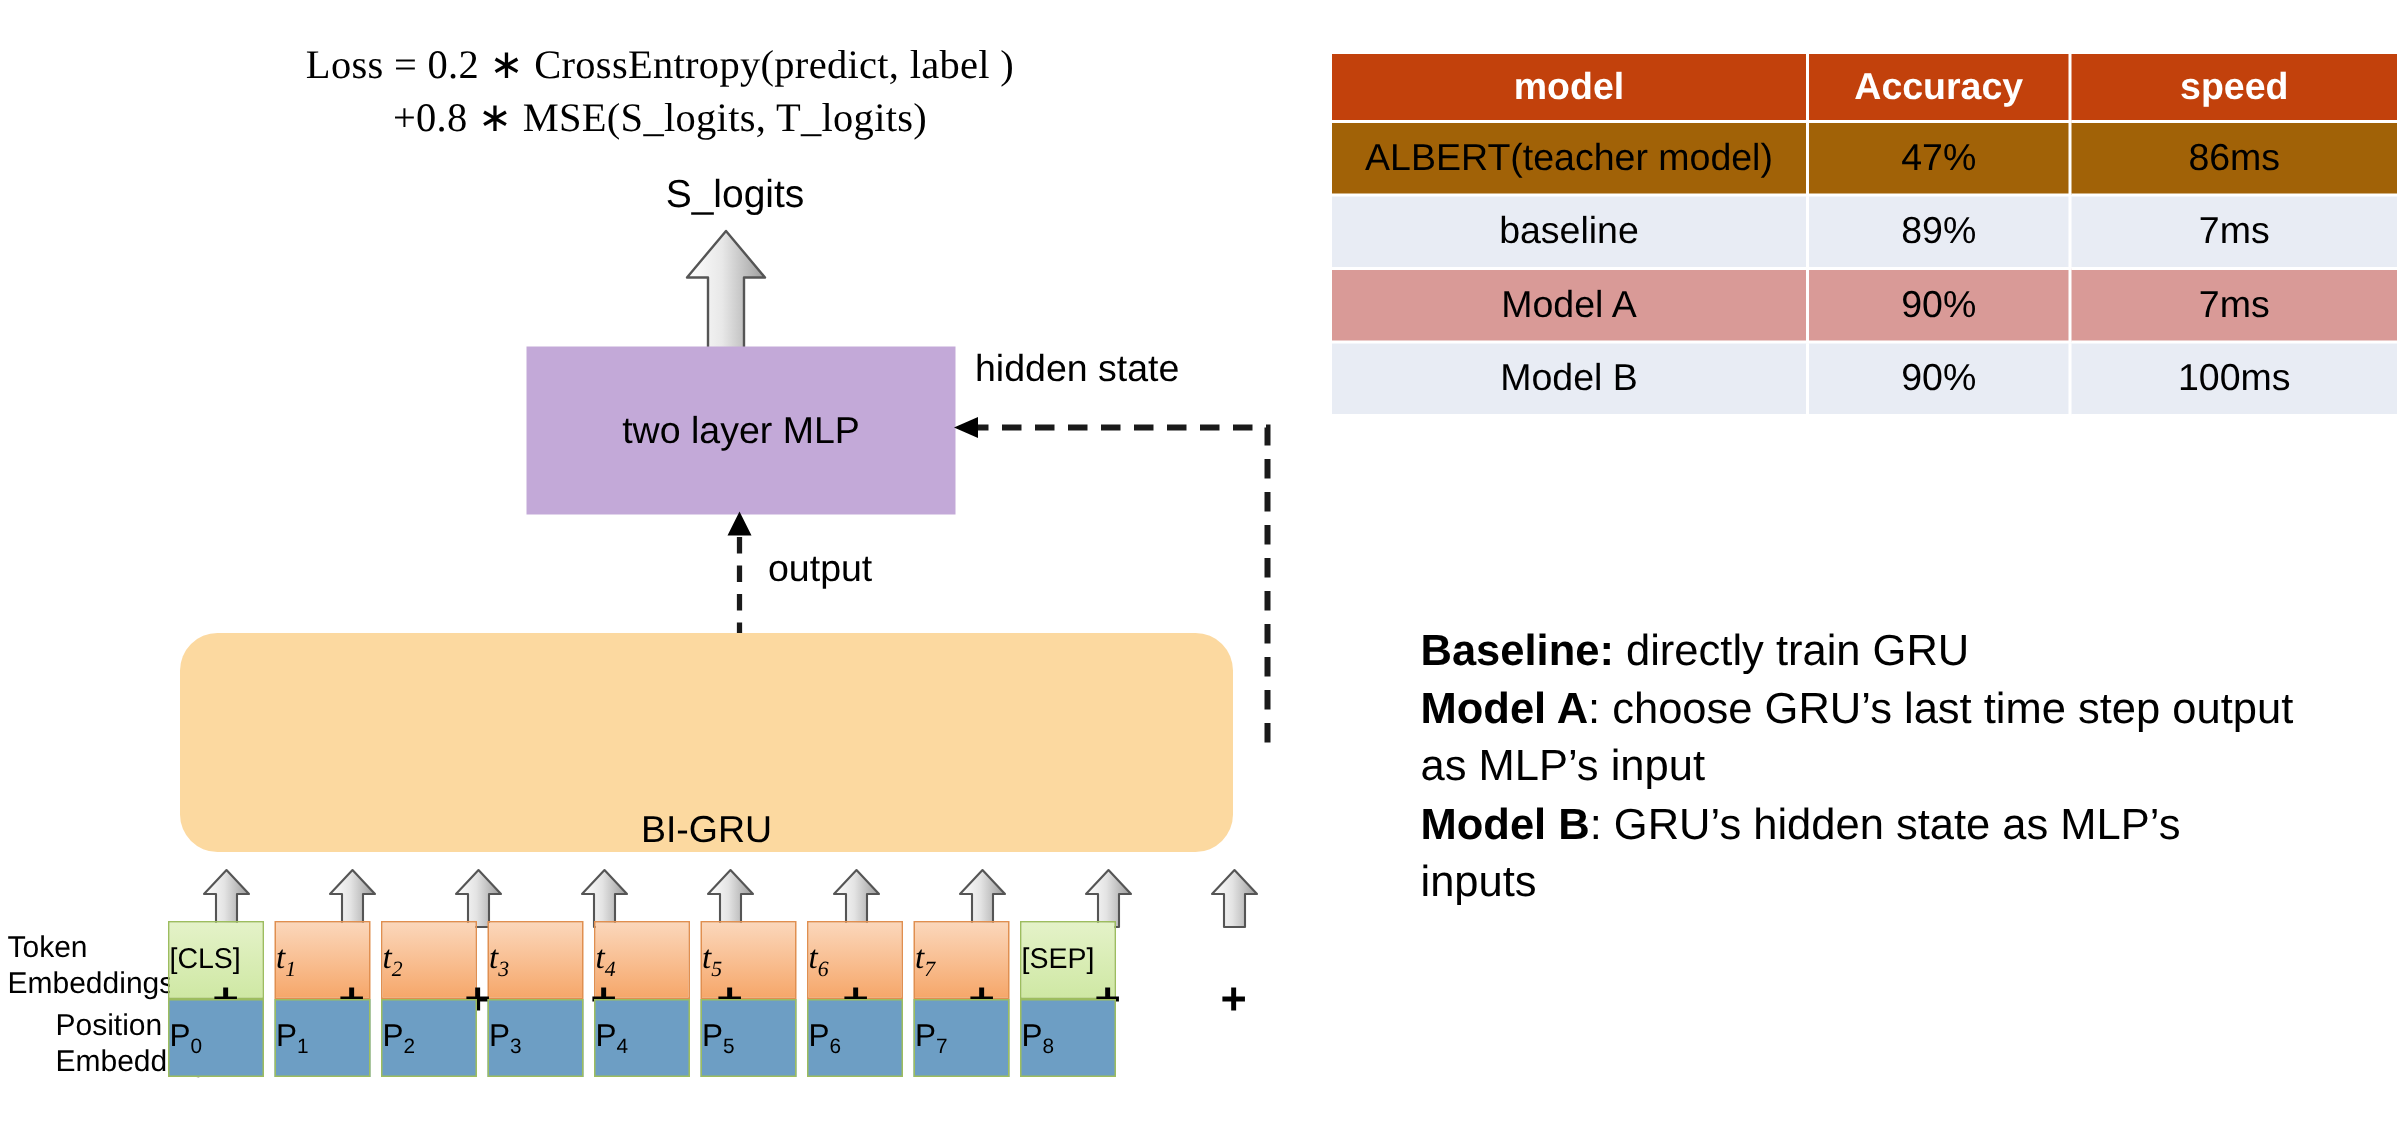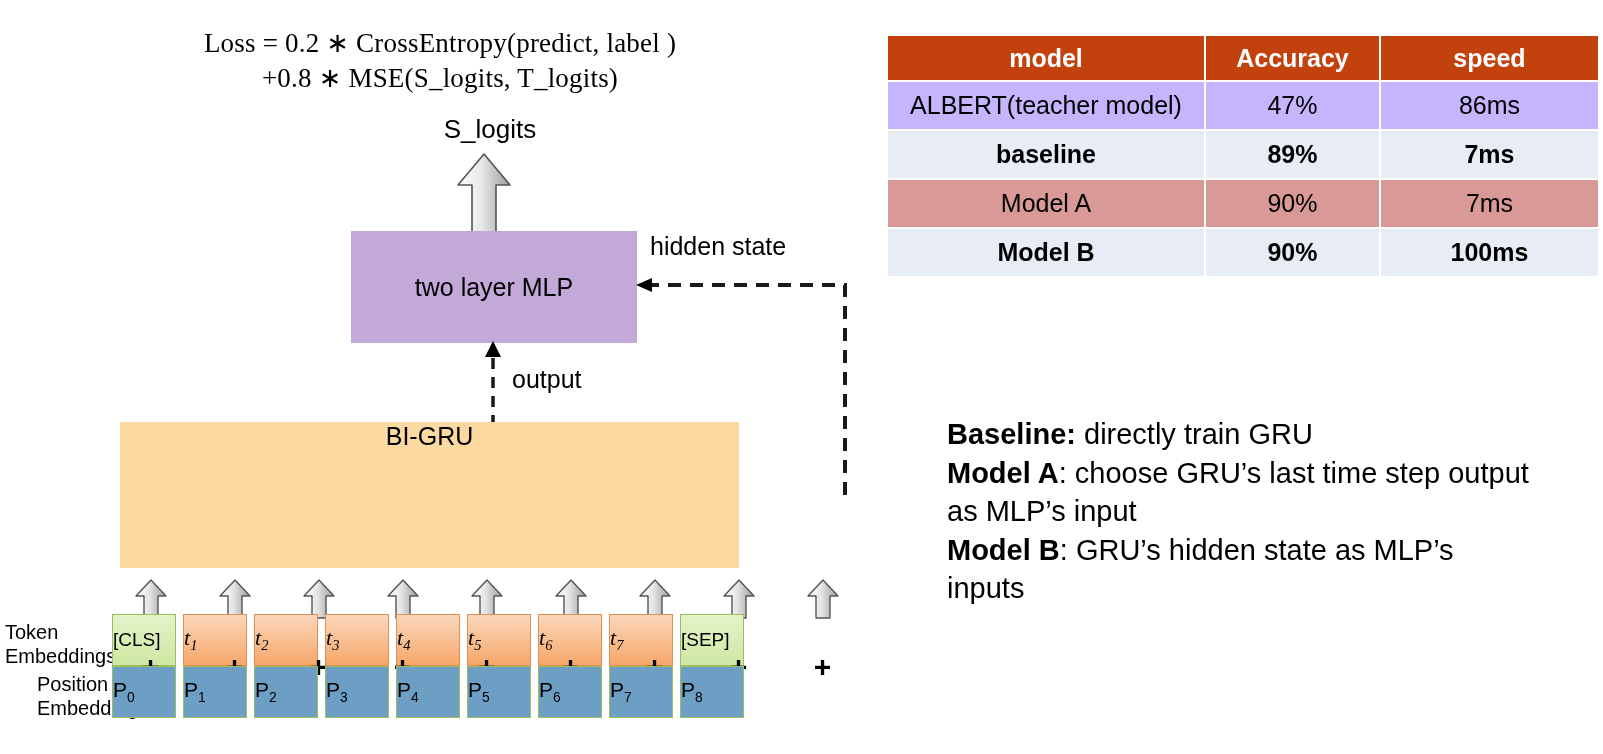--- a/index.html
+++ b/index.html
@@ -60,23 +60,23 @@
 
   
   #output-label {
     left: 512px; top: 365px;
     font-size: 25px; color: #000000; white-space: nowrap;
   }
   #output-arrow { left: 478px; top: 340px; width: 30px; height: 86px; }
 
   
   #bigru-box {
-    left: 120px; top: 422px; width: 619px; height: 146px;
+    left: 120px; top: 422px; width: 702px; height: 146px;
     background: #fcd9a0;
-    display: flex; align-items: flex-start; justify-content: center;
+    display: flex; align-items: flex-end; justify-content: center; border-radius: 25px;
   }
   #bigru-box .label { font-size: 25px; color: #000000; }
 
   
   #token-row, #position-row { left: 112px; }
   #token-row { top: 614px; }
   #position-row { top: 666px; }
   .emb-row { display: flex; gap: 7px; }
 
   .emb-cell {
@@ -145,22 +145,22 @@
     font-weight: bold;
     font-size: 25px;
     height: 44px;
     padding: 0;
   }
   #results-table tbody td {
     font-size: 25px;
     height: 47px;
     padding: 0;
   }
-  #results-table tbody tr.band-dark td { background: #c4b5fd; }
-  #results-table tbody tr.band-light td { background: #e8ecf4; font-weight: bold; }
+  #results-table tbody tr.band-dark td { background: #a16207; }
+  #results-table tbody tr.band-light td { background: #e8ecf4; }
   #results-table tbody tr.band-highlight td { background: #d99a97; }
 
   
   #notes {
     left: 915px; top: 415px; width: 620px;
     font-size: 29px; color: #000000; line-height: 1.33;
   }
   #notes .note-line { display: block; margin-left: 32px; }
   #notes .note-term { font-weight: bold; }
 </style>

